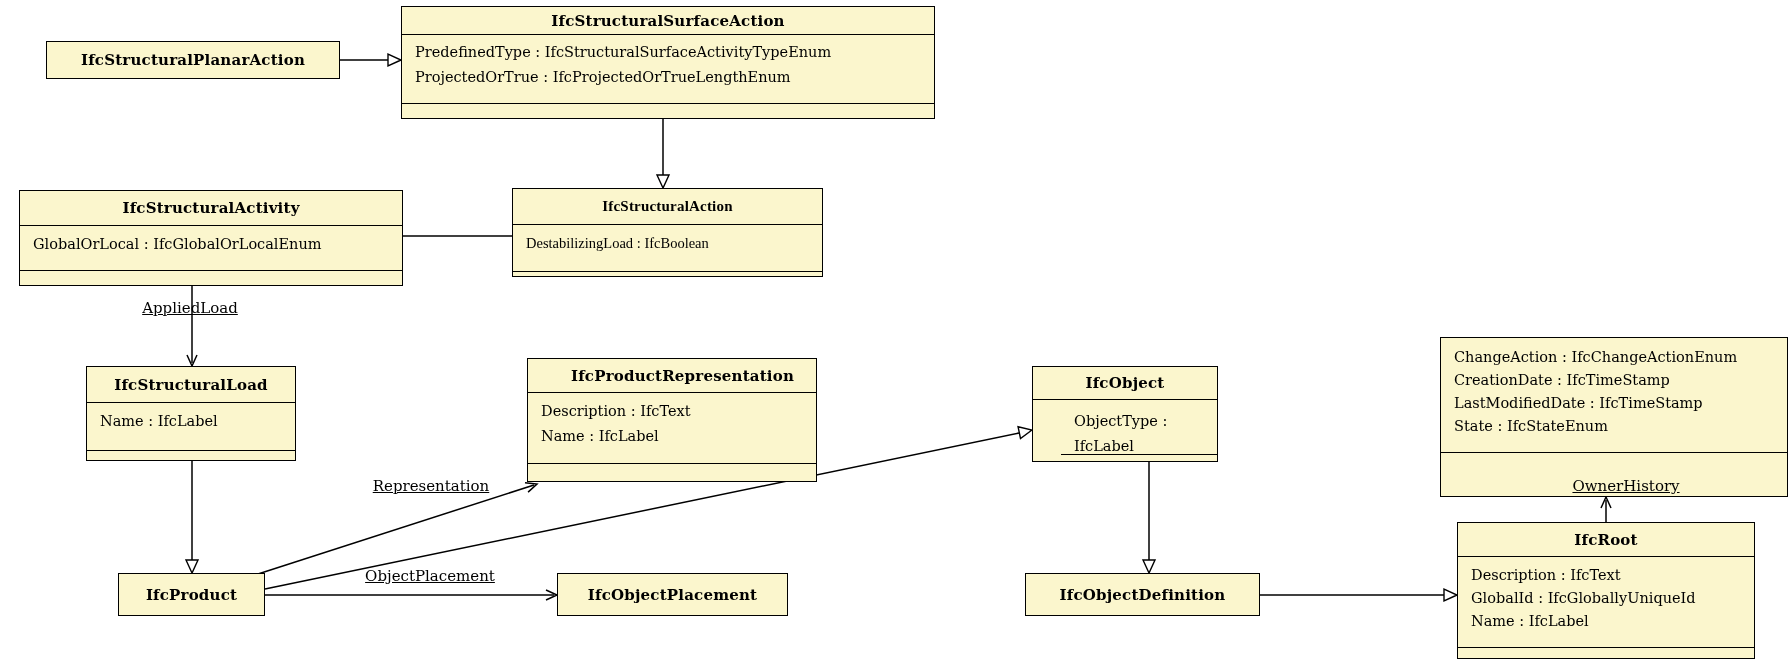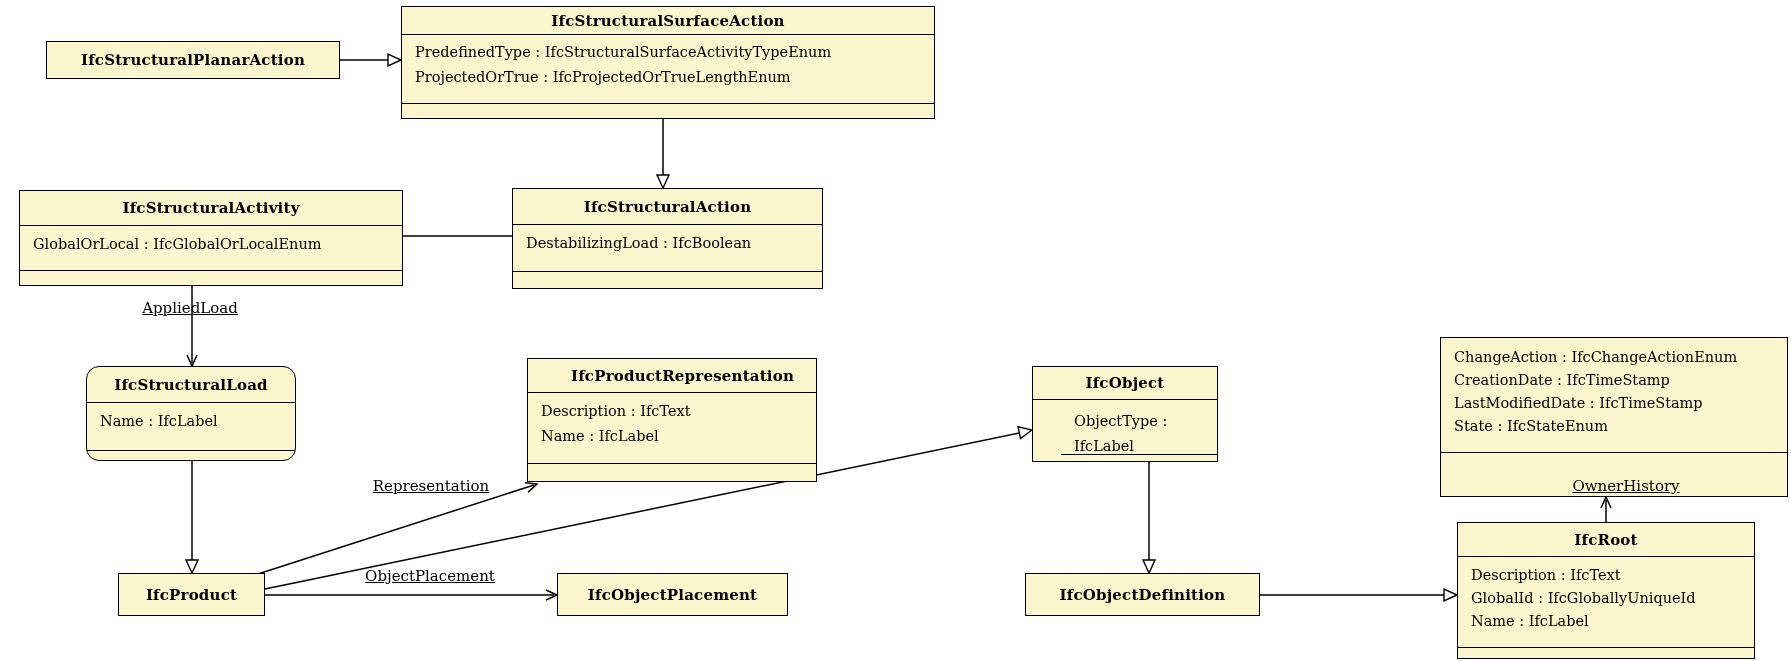--- a/index.html
+++ b/index.html
@@ -91,29 +91,29 @@
   </div>
 
   <div class="uml-class" style="left:2px; top:190px; width:384px; height:96px;margin-left:17px;">
     <div class="uml-title" style="height:34px;">IfcStructuralActivity</div>
     <div class="uml-attrs" style="height:38px;">
       <div>GlobalOrLocal : IfcGlobalOrLocalEnum</div>
     </div>
     <div class="uml-footer"></div>
   </div>
 
-  <div class="uml-class" style="left:512px; top:188px; width:311px; height:101px;">
+  <div class="uml-class" style="left:512px; top:188px; width:311px; height:89px;font-family:Liberation Serif, serif;">
     <div class="uml-title" style="height:35px;">IfcStructuralAction</div>
     <div class="uml-attrs" style="height:40px;">
       <div>DestabilizingLoad : IfcBoolean</div>
     </div>
     <div class="uml-footer"></div>
   </div>
 
-  <div class="uml-class" style="left:86px; top:366px; width:210px; height:95px;border-radius:13px;">
+  <div class="uml-class" style="left:86px; top:366px; width:210px; height:95px;">
     <div class="uml-title" style="height:35px;">IfcStructuralLoad</div>
     <div class="uml-attrs" style="height:41px;">
       <div>Name : IfcLabel</div>
     </div>
     <div class="uml-footer"></div>
   </div>
 
   <div class="uml-class" style="left:527px; top:358px; width:290px; height:124px;">
     <div class="uml-title" style="height:33px;padding-left:21px;">IfcProductRepresentation</div>
     <div class="uml-attrs" style="height:64px;">

